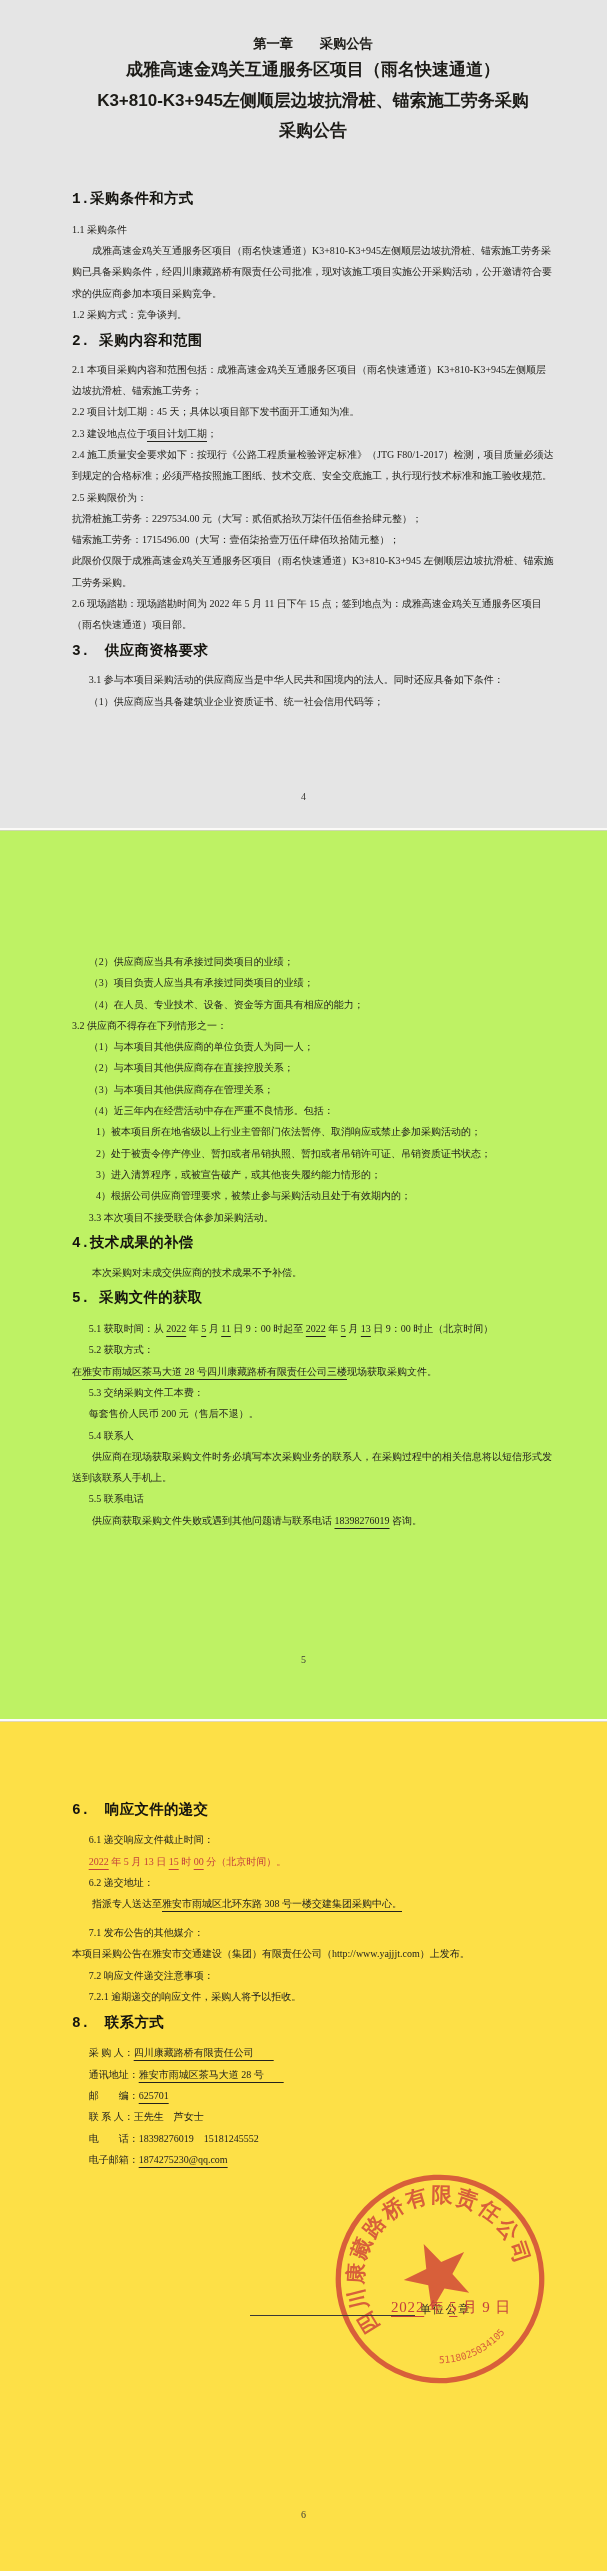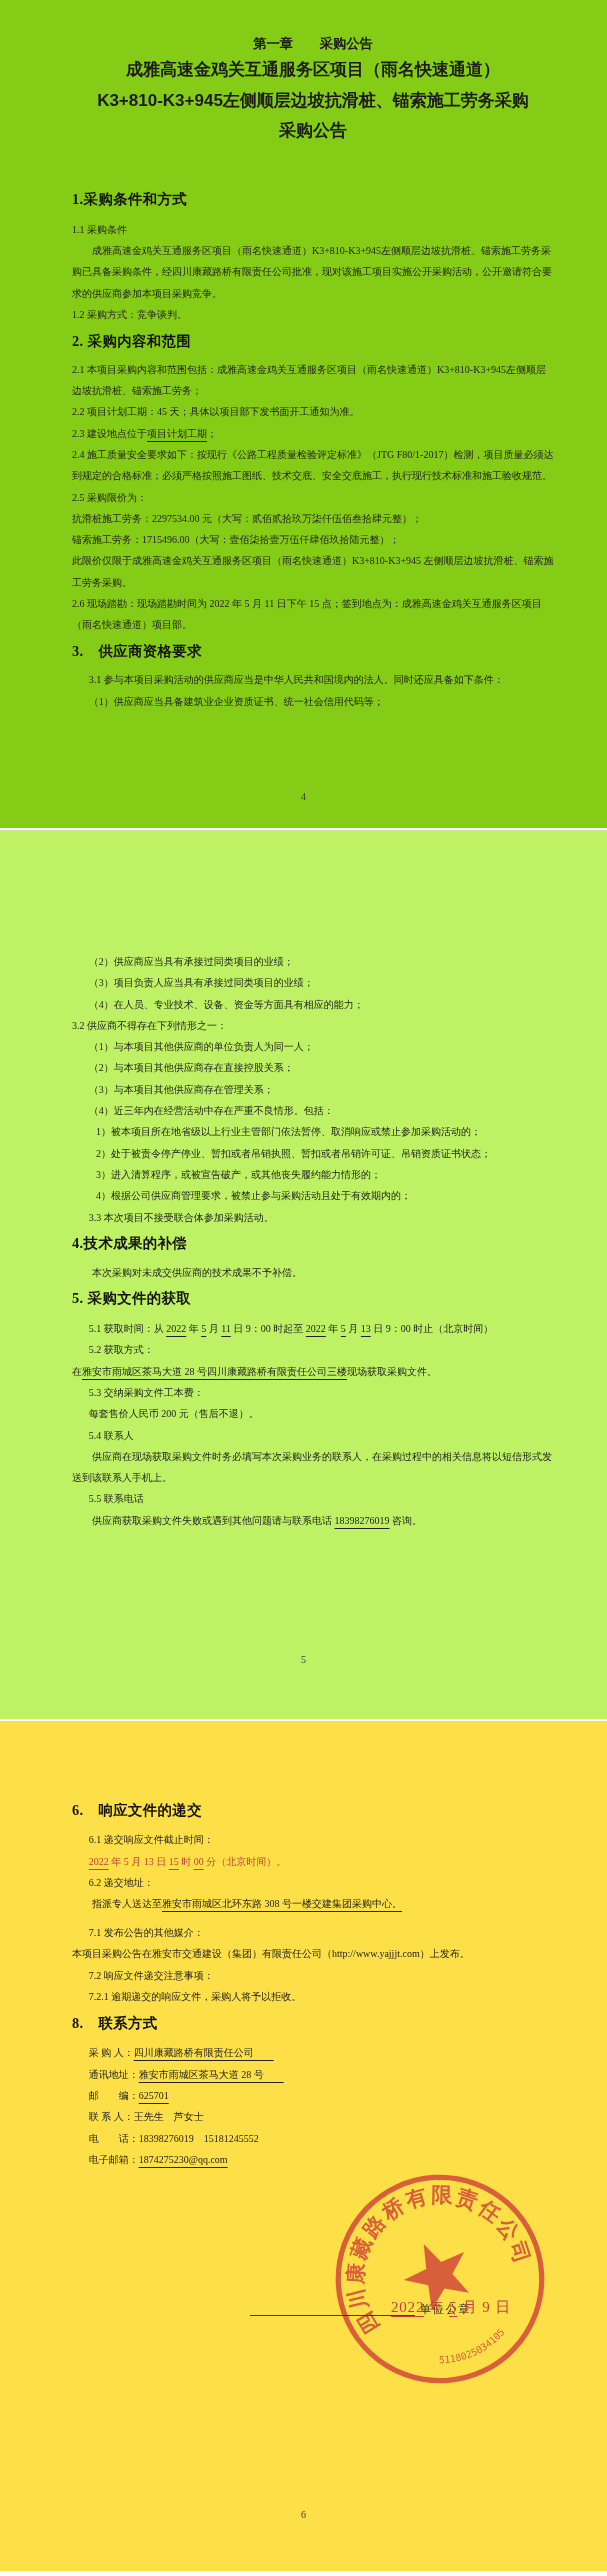--- a/index.html
+++ b/index.html
@@ -1,33 +1,33 @@
 <!DOCTYPE html>
 <html style="font-size:12px"><head>
 <meta charset="utf-8">
 <style>
   * { margin:0; padding:0; box-sizing:border-box; }
   html,body { width:607px; background:#ffffff; }
   body { font-family:"Liberation Serif","DejaVu Serif",serif; color:#24231e; }
 
   .page { position:relative; overflow:hidden; padding:0 53px 0 72px; }
-  .page1 { height:828px; background:#84cc16; }
+  .page1 { height:828px; background:#e5e5e5; }
   .page2 { height:891px; background:#bef264; border-top:2.3px solid #fbfaf8; box-shadow: inset 0 0.8px 0 #d3d0ca; }
   .page3 { height:852px; background:#fde047; border-top:2.3px solid #fcfbfc; box-shadow: inset 0 0.8px 0 #d9d5db; }
 
   .page1 .page-content { padding-top:32px; }
   .page2 .page-content { padding-top:121px; }
   .page3 .page-content { padding-top:73px; }
 
   p.chapter-title { text-align:center; font-family:"Liberation Sans","DejaVu Sans",sans-serif;
     font-weight:700; font-size:13.3px; line-height:1.75; color:#1c1b17; }
   p.doc-subtitle { text-align:center; font-family:"Liberation Sans","DejaVu Sans",sans-serif;
     font-weight:700; font-size:17px; line-height:1.78; color:#1c1b17; }
 
-  p.h1 { font-family:Liberation Serif, serif; font-weight:700;
+  p.h1 { font-family:Liberation Mono, monospace; font-weight:700;
     font-size:14.4px; line-height:1.6; margin:4.6px 0 6px; color:#15140f; letter-spacing:0.4px; }
   p.gap-lg { margin-top:42px; }
 
   p.body { font-size:10px; line-height:2.13; font-weight:400; }
   p.indent { text-indent:2em; }
   p.i1 { margin-left:16.7px; }
   p.i2 { margin-left:24px; }
   p.sp { margin-top:7.6px; }
 
   .u { text-decoration:underline; text-underline-offset:3.8px; text-decoration-thickness:0.8px; }

